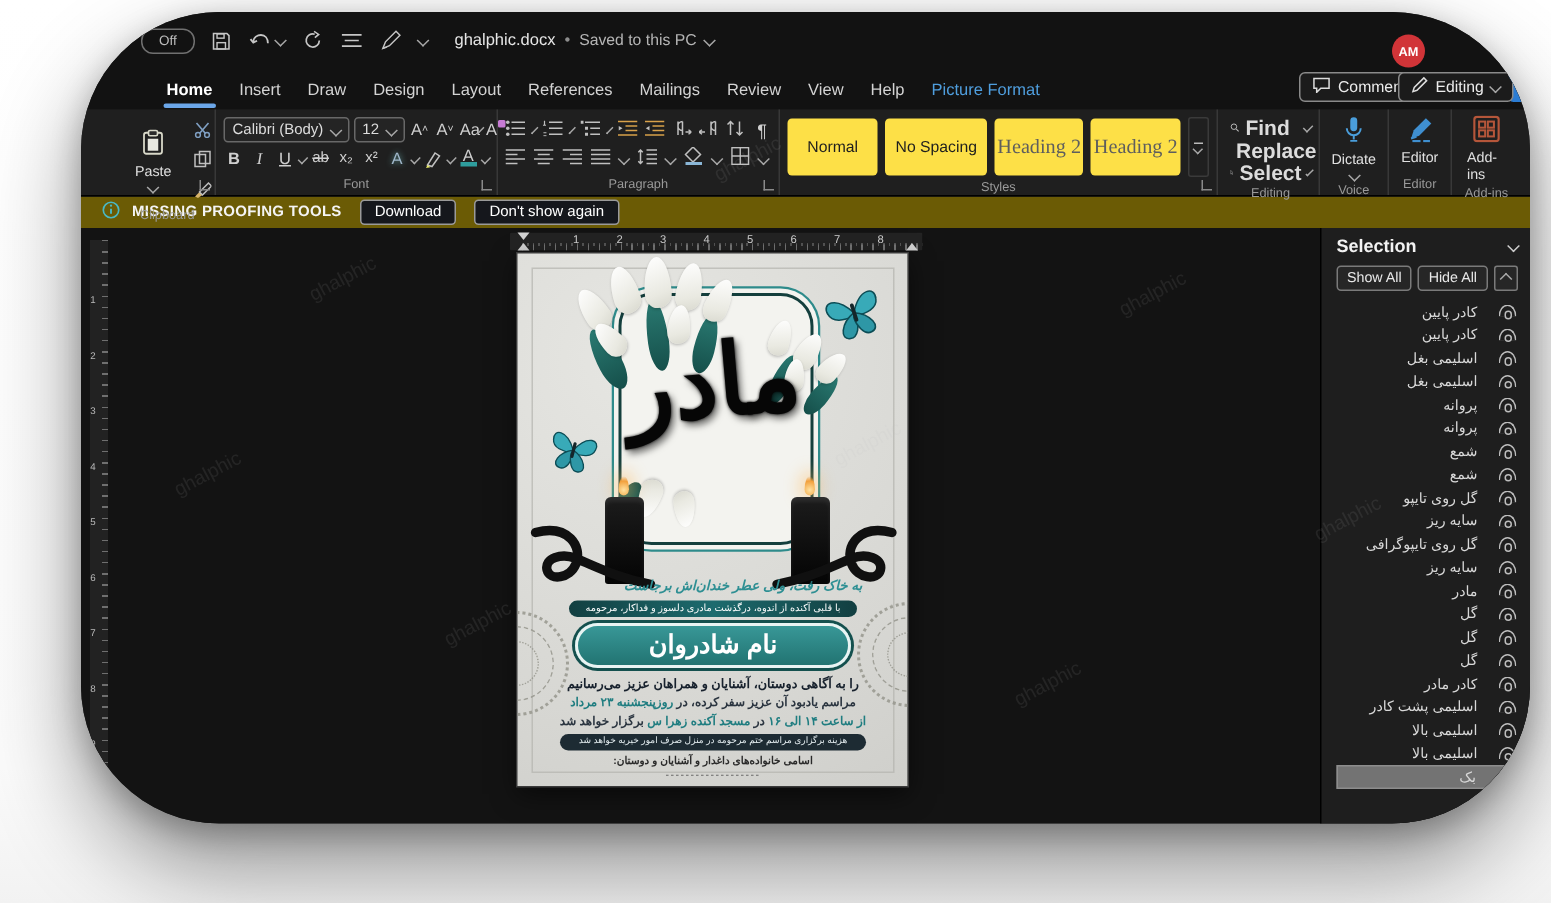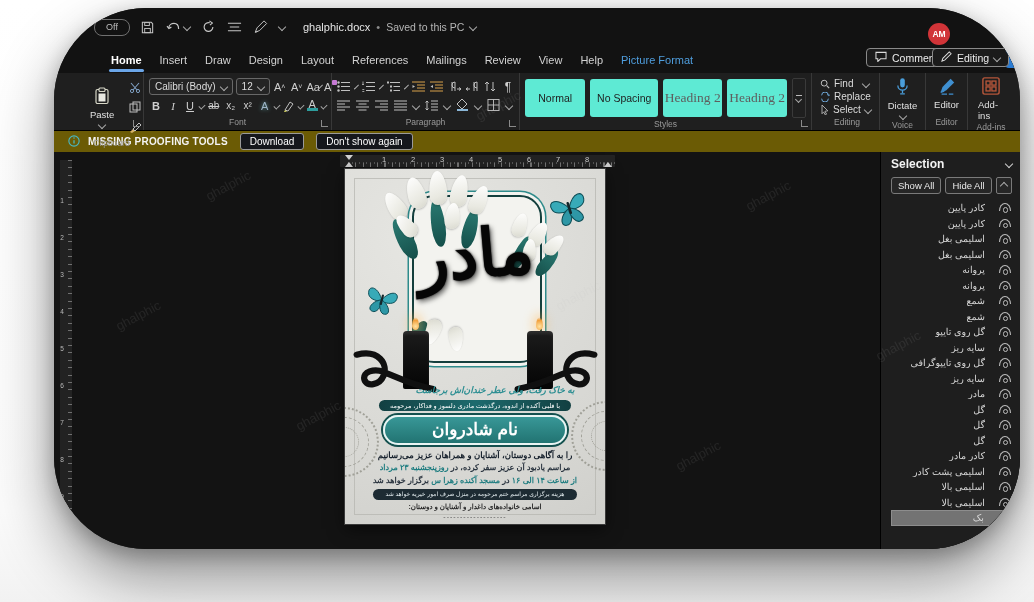--- a/index.html
+++ b/index.html
@@ -26,23 +26,23 @@
   .share-sliver{position:absolute;left:951px;top:41px;width:58px;height:19px;background:#2b7cd3;border-radius:4px;z-index:4;}
   
   .ribbon{height:57px;background:#1f1f1f;display:flex;align-items:stretch;padding-left:26px;flex:0 0 auto;border-bottom:1px solid #000;position:relative;}
   .grp{border-right:1px solid #383838;position:relative;display:flex;flex-direction:column;padding:4px 5px 0;box-sizing:border-box;}
   .grp-label{margin-top:auto;font-size:8.5px;color:#9a9a9a;text-align:center;padding:1px 0 3px;}
   .lau{position:absolute;right:3px;bottom:3px;width:6px;height:6px;border-left:1px solid #8a8a8a;border-bottom:1px solid #8a8a8a;}
   .rowi{display:flex;align-items:center;gap:3px;height:19px;}
   .sb{min-width:14px;height:16px;display:flex;align-items:center;justify-content:center;color:#cfcfcf;font-size:11px;}
   .combo{border:1px solid #686868;border-radius:3px;color:#ddd;font-size:10px;height:15px;display:flex;align-items:center;gap:5px;padding:0 5px;background:#242424;}
   .bigbtn{display:flex;flex-direction:column;align-items:center;justify-content:center;gap:2px;color:#e0e0e0;font-size:9.5px;padding:0 5px;}
-  .style-card{height:38px;border-radius:3px;background:#5eead4;display:flex;align-items:center;justify-content:center;font-size:10.5px;color:#1e1e1e;overflow:hidden;white-space:nowrap;padding:0 3px;box-sizing:border-box;}
+  .style-card{height:38px;border-radius:3px;background:#fde047;display:flex;align-items:center;justify-content:center;font-size:10.5px;color:#1e1e1e;overflow:hidden;white-space:nowrap;padding:0 3px;box-sizing:border-box;}
   .style-card.hd{color:#5e5e5e;font-size:13.5px;font-family:"Liberation Serif",serif;}
-  .edt-row{display:flex;align-items:center;gap:4px;height:15px;color:#dcdcdc;font-size:10px;}
+  .edt-row{display:flex;align-items:center;gap:4px;height:15px;color:#dcdcdc;font-size:14px;font-weight:bold;}
   .tealbar{display:inline-block;width:11px;height:3px;background:#2e9d9d;margin-top:-2px;}
   
   .warnbar{height:21px;background:#6b5b05;display:flex;align-items:center;gap:8px;padding-left:14px;flex:0 0 auto;color:#f4f4f4;font-size:10px;white-space:nowrap;}
   .warn-title{font-weight:bold;letter-spacing:.2px;}
   .warn-link{text-decoration:underline;color:#fff;}
   .warn-btn{border:1px solid #9a9a9a;background:#15171c;border-radius:3px;padding:2px 9px;color:#fff;font-size:10px;margin-left:4px;}
   
   .content{flex:1;display:flex;background:#131313;min-height:0;}
   .vruler{width:21px;position:relative;flex:0 0 auto;}
   .vr-bar{position:absolute;left:6px;top:8px;width:12px;height:360px;background:#222;background-image:repeating-linear-gradient(180deg,#6f6f6f 0 1px,transparent 1px 7.4px);background-size:4px 100%;background-repeat:no-repeat;background-position:right 0;}

